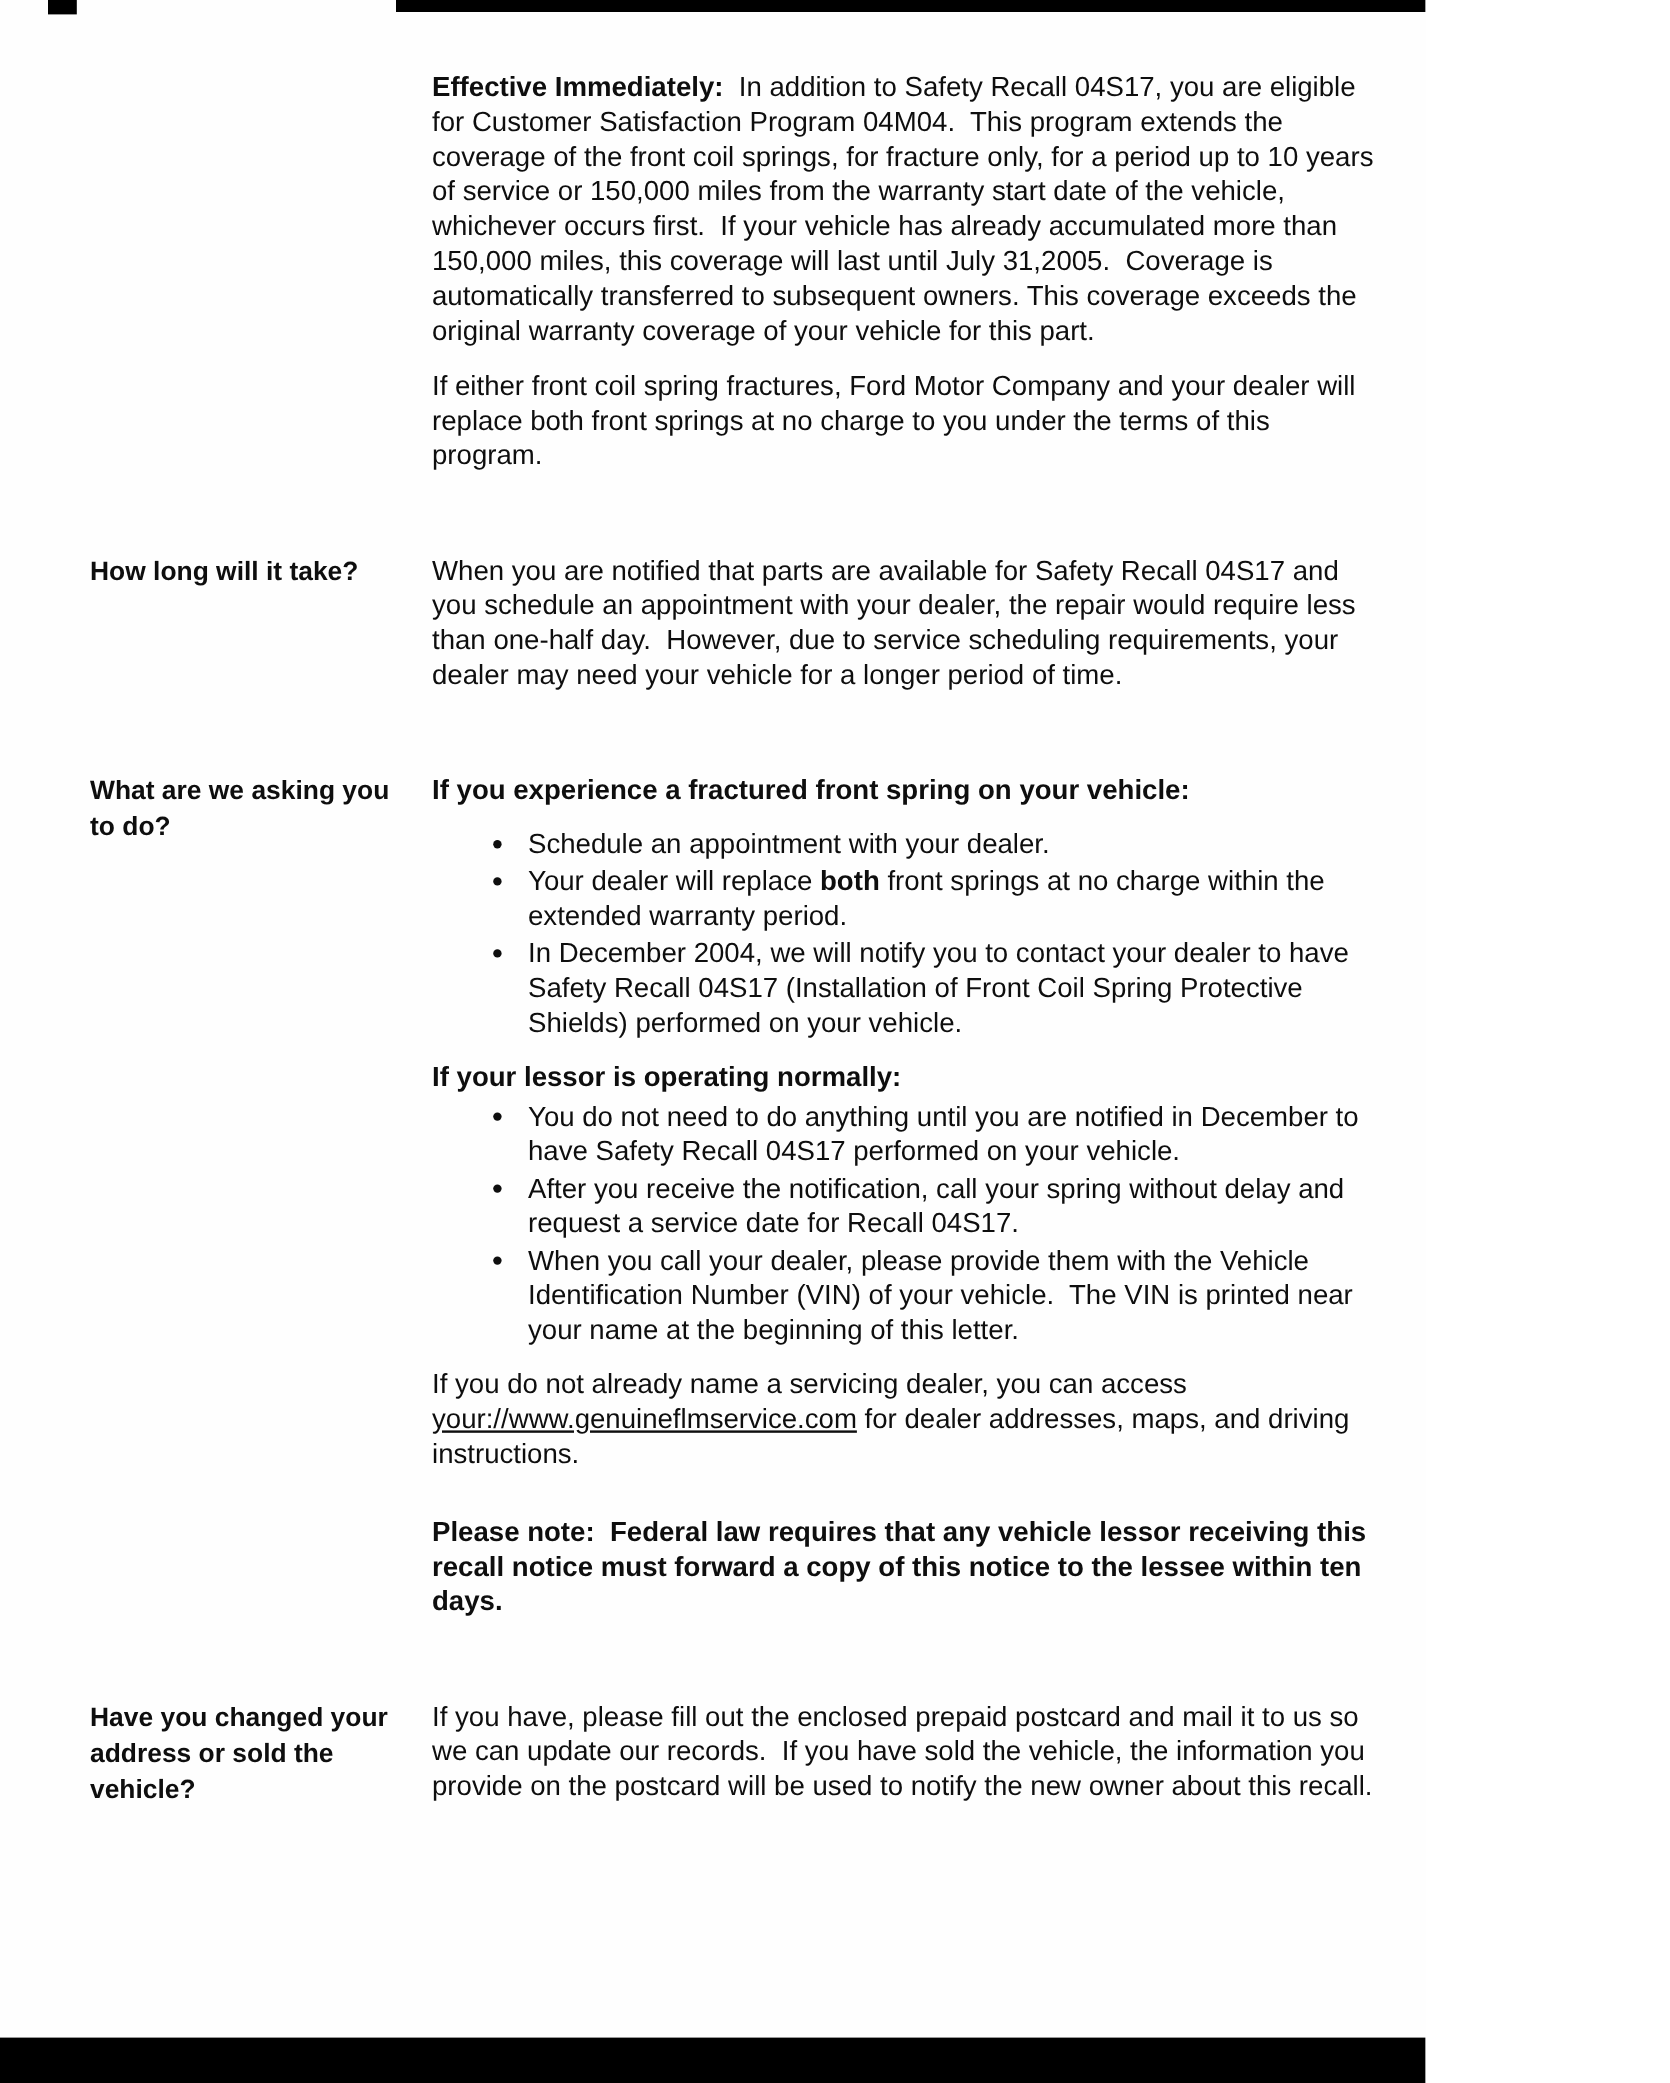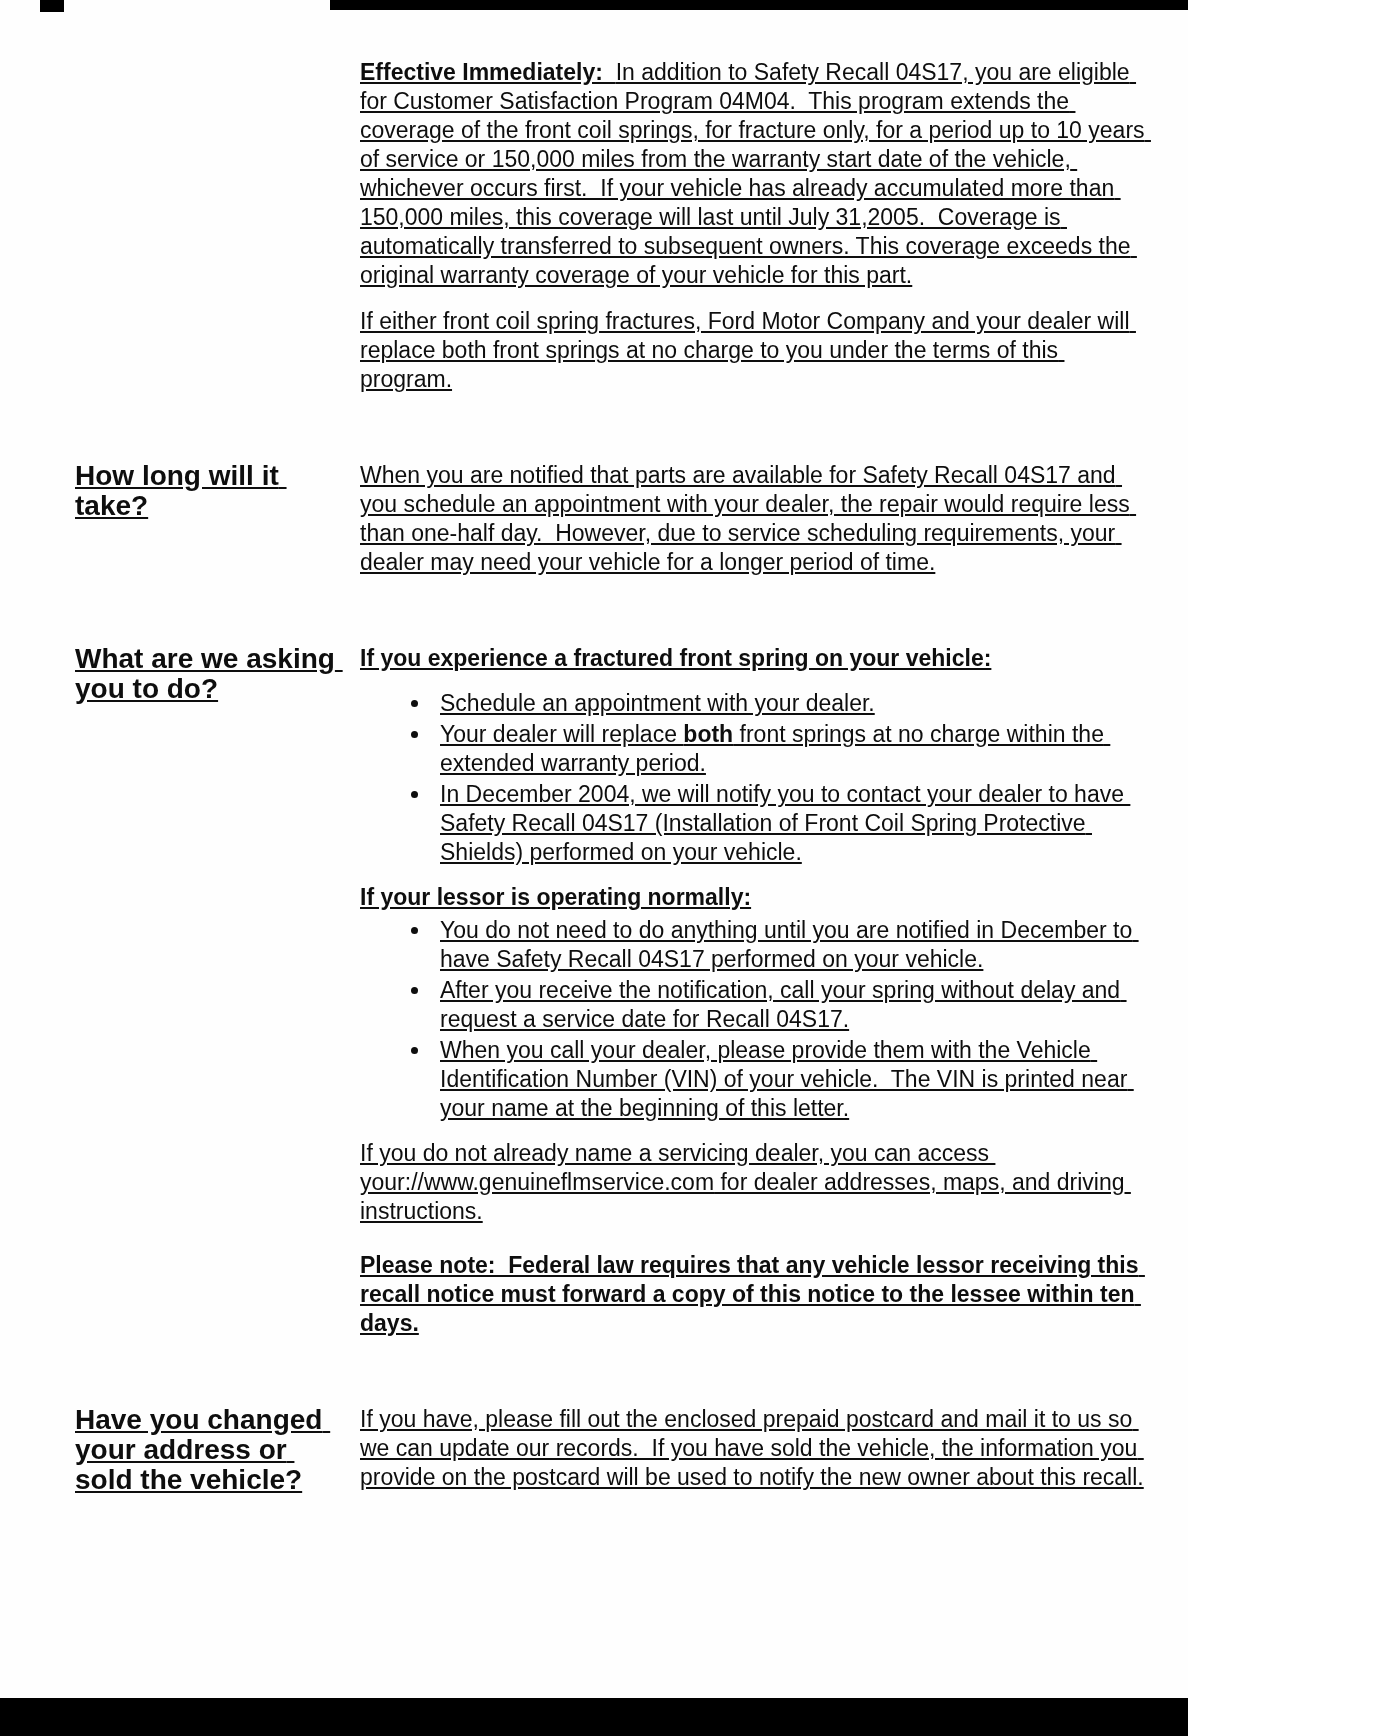--- a/index.html
+++ b/index.html
@@ -10,21 +10,20 @@
   .page {
     position: relative;
     width: 1188px;
     min-height: 1736px;
     background: #fefefe;
     font-family: "Liberation Sans", sans-serif;
     color: #0e0e0e;
     box-sizing: border-box;
     padding: 58px 41px 60px 75px;
     overflow: hidden;
-    text-decoration: underline;
   }
   .scan-bar-top {
     position: absolute;
     top: 0;
     left: 330px;
     right: 0;
     height: 10px;
     background: #000;
   }
   .scan-mark-topleft {
@@ -51,38 +50,38 @@
     flex-direction: row;
     margin-bottom: 50px;
   }
   .section:last-child {
     margin-bottom: 80px;
   }
   .label {
     width: 285px;
     flex: 0 0 285px;
     font-weight: bold;
-    font-size: 28px;
+    font-size: 22px;
     line-height: 30px;
     padding-right: 20px;
     box-sizing: border-box;
     white-space: pre-wrap;
   }
   .body {
     flex: 1 1 auto;
     max-width: 812px;
     font-size: 23px;
     line-height: 29px;
   }
   .body p {
     margin: 0 0 17px 0;
     white-space: pre-wrap;
   }
   .body p.space-before {
-    margin-top: 25px;
+    margin-top: 36px;
   }
   .body ul {
     margin: 0 0 16px 0;
     padding-left: 72px;
     list-style: disc outside;
   }
   .body li {
     margin: 0 0 2px 0;
     padding-left: 8px;
     white-space: pre-wrap;

